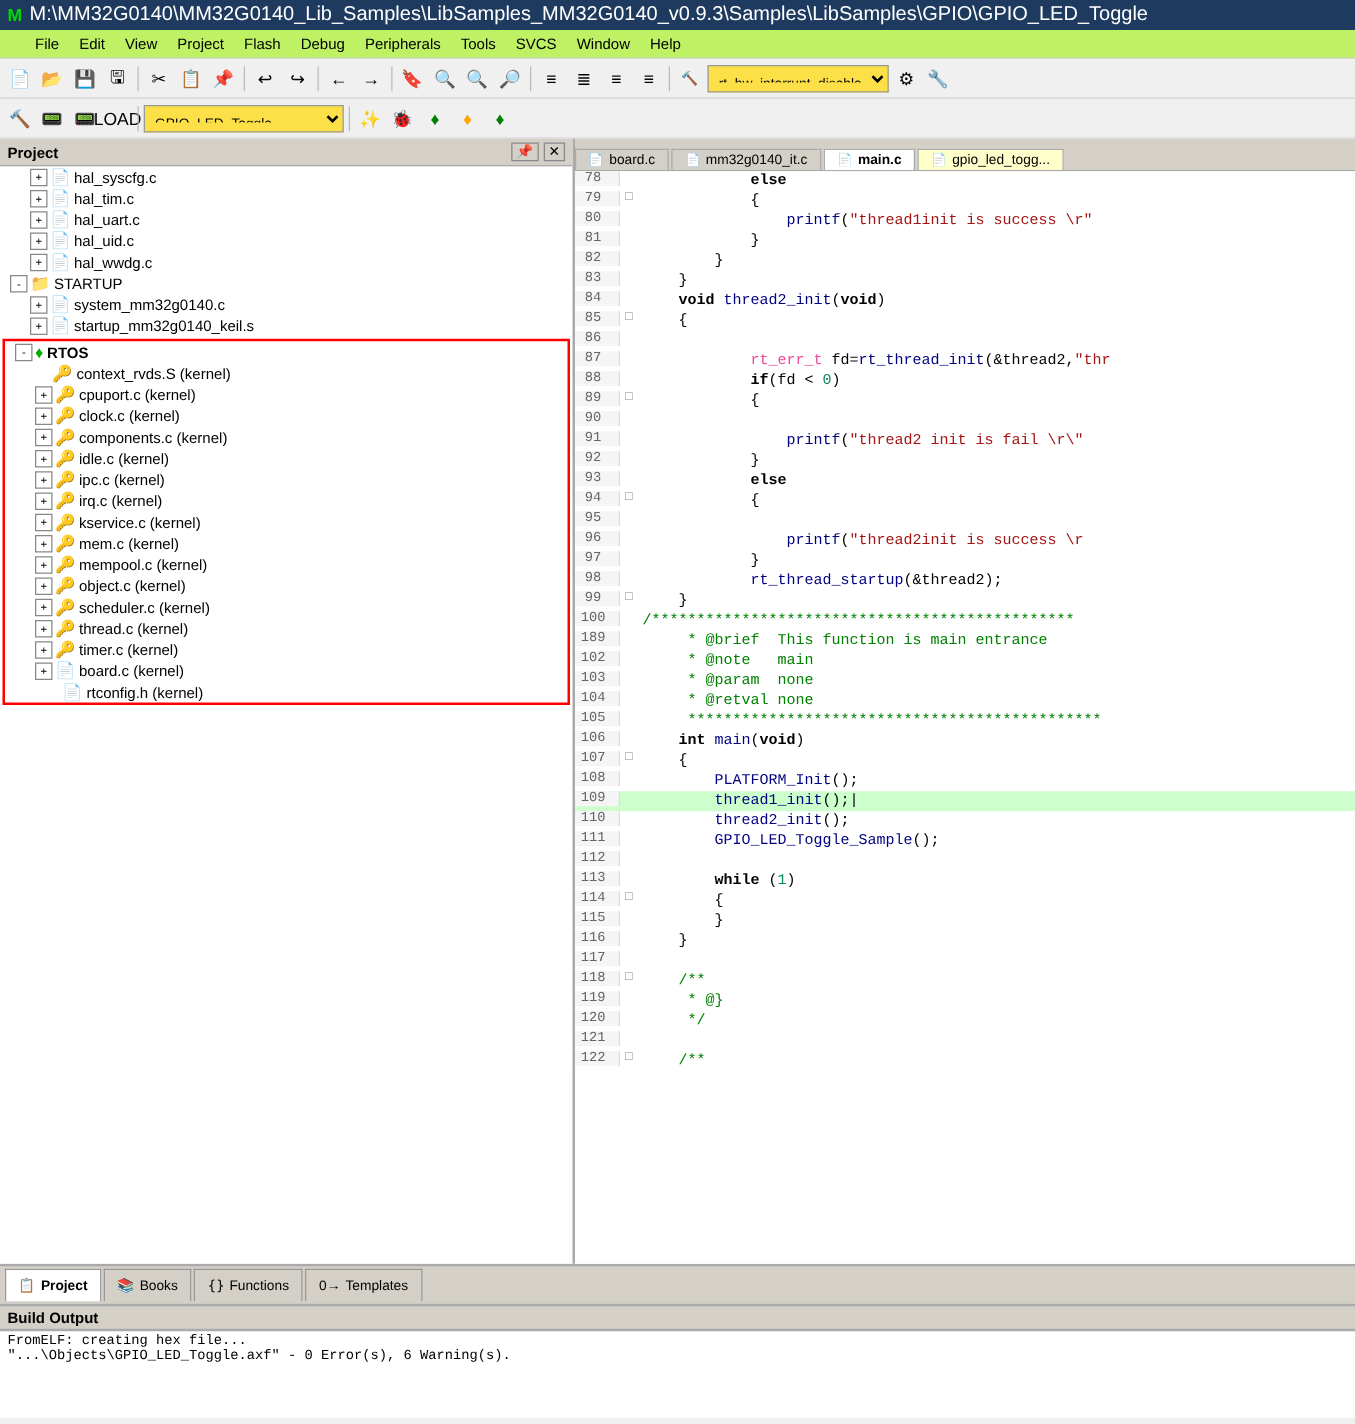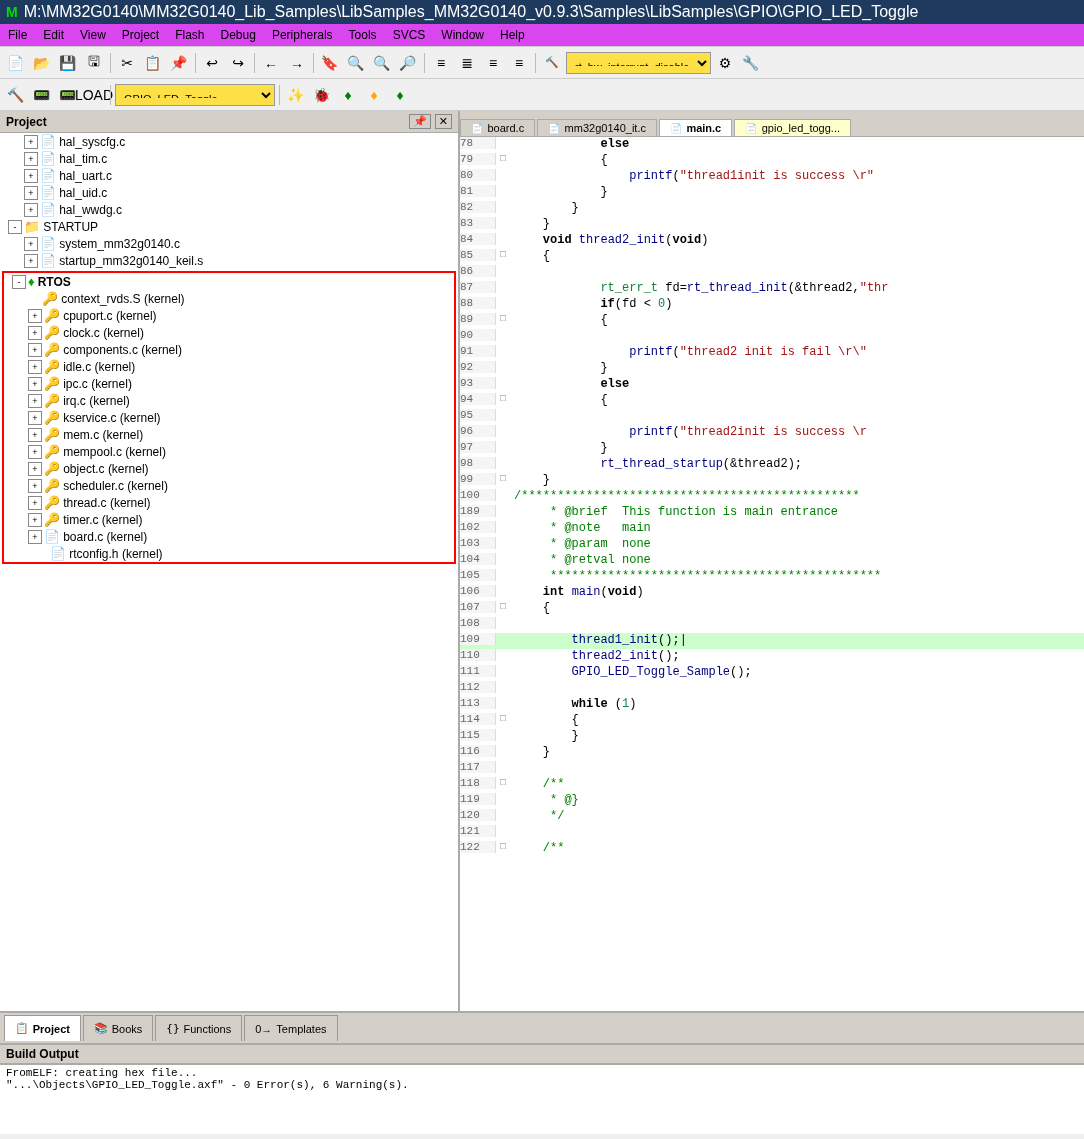--- a/index.html
+++ b/index.html
@@ -11,25 +11,25 @@
       color: white;
       padding: 3px 6px;
       font-size: 11px;
       display: flex;
       align-items: center;
       gap: 6px;
     }
 
     
     #menu-bar {
-      background: #d946ef;
+      background: #bef264;
       border-bottom: 1px solid #ccc;
       display: flex;
       align-items: center;
-      padding: 2px 0;
+      padding: 2px 20px;
     }
     .menu-item {
       padding: 2px 8px;
       cursor: pointer;
       font-size: 12px;
     }
 
     
     #toolbar1 {
       background: #f0f0f0;
@@ -173,21 +173,21 @@
     .code-line {
       display: flex;
       align-items: flex-start;
       min-height: 16px;
     }
     .code-line.highlighted { background: #ccffcc; }
 
     .line-num {
       width: 36px;
       min-width: 36px;
-      text-align: left;
+      text-align: center;
       padding-right: 6px;
       color: #666;
       background: #f5f5f5;
       border-right: 1px solid #ddd;
       user-select: none;
       font-size: 11px;
     }
     .line-expand {
       width: 14px;
       min-width: 14px;
@@ -201,21 +201,21 @@
       white-space: pre;
       flex: 1;
     }
 
     
     .kw { color: #000000; font-weight: bold; }
     .fn { color: #000080; }
     .str { color: #a31515; }
     .cmt { color: #008000; }
     .num { color: #098658; }
-    .type { color: #15803d; }
+    .type { color: #ec4899; }
 
     
     #bottom-tabs {
       background: #d4d0c8;
       border-top: 2px solid #aaa;
       display: flex;
       align-items: center;
       height: 32px;
       padding: 0 4px;
       gap: 2px;
@@ -647,20 +647,21 @@
         <span class="line-code">    <span class="kw">int</span> <span class="fn">main</span>(<span class="kw">void</span>)</span>
       </div>
       <div class="code-line">
         <span class="line-num">107</span>
         <span class="line-expand">□</span>
         <span class="line-code">    {</span>
       </div>
       <div class="code-line">
         <span class="line-num">108</span>
         <span class="line-expand"></span>
+        <span class="line-code">        <span class="fn">PLATFORM_Init</span>();</span>
       </div>
       <div class="code-line highlighted">
         <span class="line-num">109</span>
         <span class="line-expand"></span>
         <span class="line-code">        <span class="fn">thread1_init</span>();|</span>
       </div>
       <div class="code-line">
         <span class="line-num">110</span>
         <span class="line-expand"></span>
         <span class="line-code">        <span class="fn">thread2_init</span>();</span>

